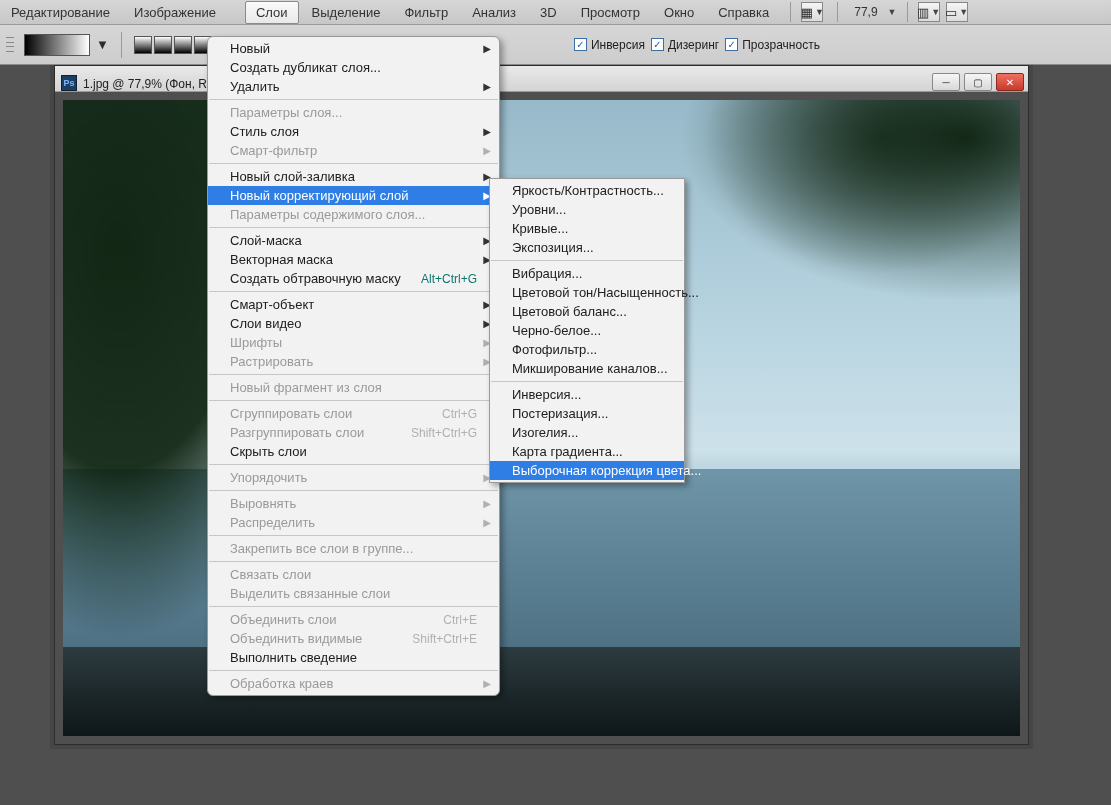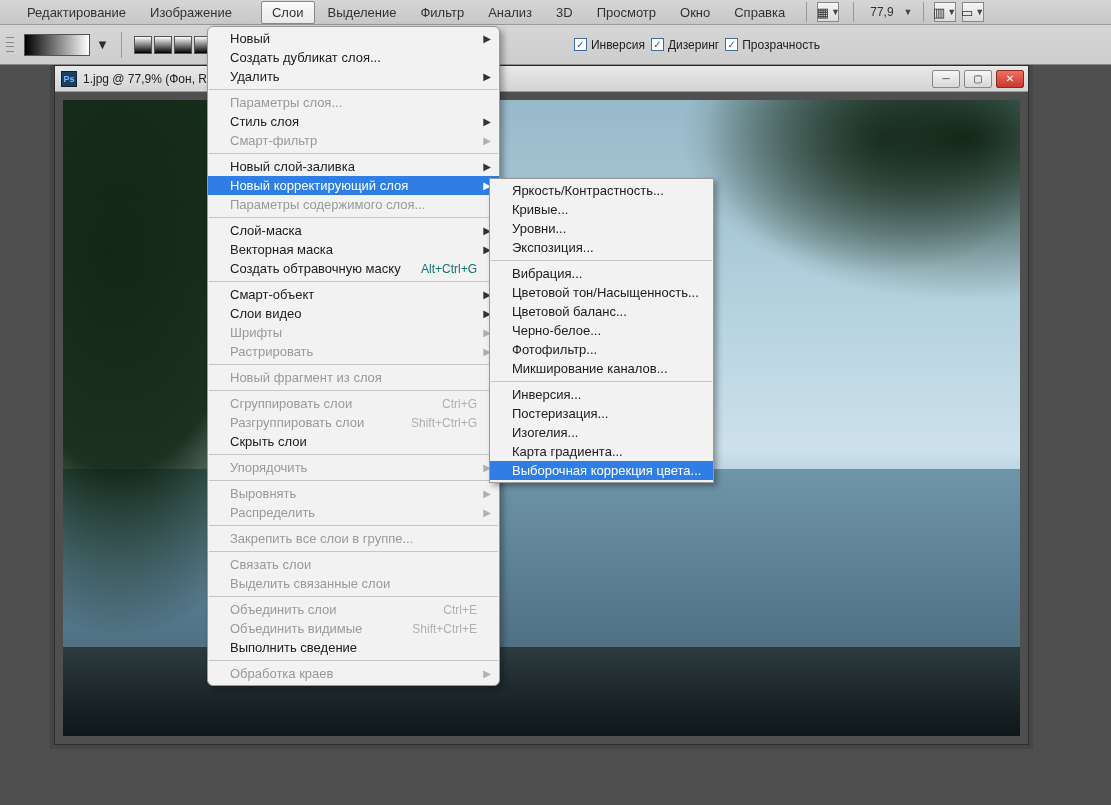--- a/index.html
+++ b/index.html
@@ -1,37 +1,37 @@
 <!DOCTYPE html>
 <html><head>
 <meta charset="utf-8">
 <style>
   * { margin: 0; padding: 0; box-sizing: border-box; user-select: none; }
   html, body { width: 1111px; height: 805px; overflow: hidden; font-family: "Segoe UI", Tahoma, Arial, sans-serif; font-size: 13px; color: #2b2b2b; background: #4f4f4f; }
   
-  .menubar { height: 25px; background: linear-gradient(#d6d6d6,#c7c7c7); border-bottom: 1px solid #9a9a9a; display: flex; align-items: center; padding-left: 16px; gap: 2px; position: relative; z-index: 3; }
+  .menubar { height: 25px; background: linear-gradient(#d6d6d6,#c7c7c7); border-bottom: 1px solid #9a9a9a; display: flex; align-items: center; padding-left: 0; gap: 2px; position: relative; z-index: 3; }
   .menubar .mitem { padding: 3px 10px; border: 1px solid transparent; border-radius: 2px; color:#333; }
   .menubar .mitem.selected { background: linear-gradient(#fafafa,#e9e9e9); border-color:#8a8a8a;margin-left:16px; }
   .menubar .vsep { width:1px; height:20px; background:#9a9a9a; margin:0 8px; }
   .menubar .tool-icon { width:22px; height:20px; display:inline-flex; align-items:center; justify-content:center; border:1px solid #888; background:linear-gradient(#f5f5f5,#dcdcdc); margin-right:4px; }
   .menubar .zoom { font-size:12px; color:#333; padding:0 6px; }
   .menubar .chev { font-size:9px; color:#444; padding-left:2px; }
   
   .optionsbar { height: 40px; background: linear-gradient(#d6d6d6,#cdcdcd); border-bottom:1px solid #8a8a8a; display:flex; align-items:center; padding-left:6px; gap:6px; position:relative; z-index:1; }
   .optionsbar .grabber { width:8px; height:26px; display:flex; flex-direction:column; justify-content:space-around; padding:4px 0; margin-right:4px;}
   .optionsbar .grabber span{height:1px;background:#888;}
   .optionsbar .swatch { width:66px; height:22px; background:linear-gradient(90deg,#000,#fff); border:1px solid #555;}
   .optionsbar .vsep { width:1px; height:26px; background:#9a9a9a; margin:0 6px; }
   .grad-thumbs { display:flex; gap:2px; }
   .grad-thumbs .g { width:18px; height:18px; border:1px solid #555; background:linear-gradient(#fff,#000);}
   .ck { display:flex; align-items:center; gap:4px; font-size:12px; color:#222;}
   .ck .box { width:13px; height:13px; border:1px solid #3a6ea5; background:#fff; display:flex; align-items:center; justify-content:center; font-size:10px; color:#2a5fa0;}
   
   .docwin { position:absolute; left:54px; top:65px; width:975px; height:680px; background:#4f4f4f; border:1px solid #2d2d2d; box-shadow:0 0 0 4px rgba(0,0,0,0.1);}
-  .doc-titlebar { height:26px; background:linear-gradient(#e9e9e9,#d4d4d4); border-bottom:1px solid #9a9a9a; display:flex; align-items:center; padding:0 4px 0 6px; gap:6px;}
+  .doc-titlebar { height:26px; background:linear-gradient(#e9e9e9,#d4d4d4); border-bottom:1px solid #9a9a9a; display:flex; align-items:flex-end; padding:0 4px 0 6px; gap:6px;}
   .doc-titlebar .psicon{width:16px;height:16px;background:#1b3f63;border:1px solid #0d2237;display:flex;align-items:center;justify-content:center;color:#7fb5ff;font-size:9px;font-weight:bold;}
   .doc-titlebar .title{flex:1;color:#222;font-size:12px;}
   .winbtns{display:flex;gap:4px;}
   .winbtns .b{width:28px;height:18px;border:1px solid #888;border-radius:2px;background:linear-gradient(#f6f6f6,#d8d8d8);display:flex;align-items:center;justify-content:center;font-size:10px;}
   .winbtns .close{background:linear-gradient(#f07063,#c53a2b);border-color:#8b2a1f;color:#fff;}
   .canvas-area{position:absolute;left:0;right:0;top:26px;bottom:0;background:#4f4f4f;padding:8px;}
   .canvas{width:100%;height:100%;background:#9ec7d9;position:relative;overflow:hidden;}
   .canvas .sky{position:absolute;inset:0;background:linear-gradient(#97b9c9 0%, #b7d4e0 35%, #cde1ea 55%, #b2cfdb 60%);}
   .canvas .sea{position:absolute;left:0;right:0;top:58%;bottom:0;background:linear-gradient(#6f95a8,#3e5f72);}
   .canvas .rocks{position:absolute;left:0;right:0;bottom:0;height:14%;background:linear-gradient(#2d3b3f,#0e1618);}
@@ -41,22 +41,22 @@
   .menu { position:absolute; background:#f2f2f2; border:1px solid #9a9a9a; box-shadow:3px 3px 6px rgba(0,0,0,0.35); padding:2px 0; z-index:10;}
   .menu .row{display:flex;align-items:center;height:19px;padding:0 22px 0 22px;font-size:13px;color:#202020;position:relative;white-space:nowrap;}
   .menu .row.disabled{color:#9a9a9a;}
   .menu .row.highlight{background:#2f7ee6;color:#fff;}
   .menu .row .shortcut{position:absolute;right:22px;color:#0f766e;font-size:12px;}
   .menu .row.disabled .shortcut{color:#b0b0b0;}
   .menu .row .arrow{position:absolute;right:8px;font-size:10px;color:#333;}
   .menu .row.highlight .arrow{color:#fff;}
   .menu .row.disabled .arrow{color:#b0b0b0;}
   .menu hr{border:none;border-top:1px solid #c6c6c6;margin:3px 1px;}
-  #menu1{left:207px;top:26px;width:293px;border-radius:6px;}
-  #menu2{left:489px;top:178px;width:225px;}
+  #menu1{left:207px;top:36px;width:293px;border-radius:6px;}
+  #menu2{left:489px;top:178px;width:196px;}
 </style>
 </head>
 <body>
 
 <div class="menubar">
   <span class="mitem">Редактирование</span>
   <span class="mitem">Изображение</span>
   <span class="mitem selected">Слои</span>
   <span class="mitem">Выделение</span>
   <span class="mitem">Фильтр</span>
@@ -151,21 +151,21 @@
     <div class="row disabled">
       <span>Смарт-фильтр</span>
       <span class="arrow">▶</span>
     </div>
     <hr>
     <div class="row">
       <span>Новый слой-заливка</span>
       <span class="arrow">▶</span>
     </div>
     <div class="row highlight">
-      <span>Новый корректирующий слоя</span>
+      <span>Новый корректирующий слой</span>
       <span class="arrow">▶</span>
     </div>
     <div class="row disabled">
       <span>Параметры содержимого слоя...</span>
     </div>
     <hr>
     <div class="row">
       <span>Слой-маска</span>
       <span class="arrow">▶</span>
     </div>
@@ -252,24 +252,24 @@
       <span>Обработка краев</span>
       <span class="arrow">▶</span>
     </div>
   </div>
 
 <div class="menu" id="menu2">
     <div class="row">
       <span>Яркость/Контрастность...</span>
     </div>
     <div class="row">
+      <span>Уровни...</span>
+    </div>
+    <div class="row">
       <span>Кривые...</span>
-    </div>
-    <div class="row">
-      <span>Уровни...</span>
     </div>
     <div class="row">
       <span>Экспозиция...</span>
     </div>
     <hr>
     <div class="row">
       <span>Вибрация...</span>
     </div>
     <div class="row">
       <span>Цветовой тон/Насыщенность...</span>

